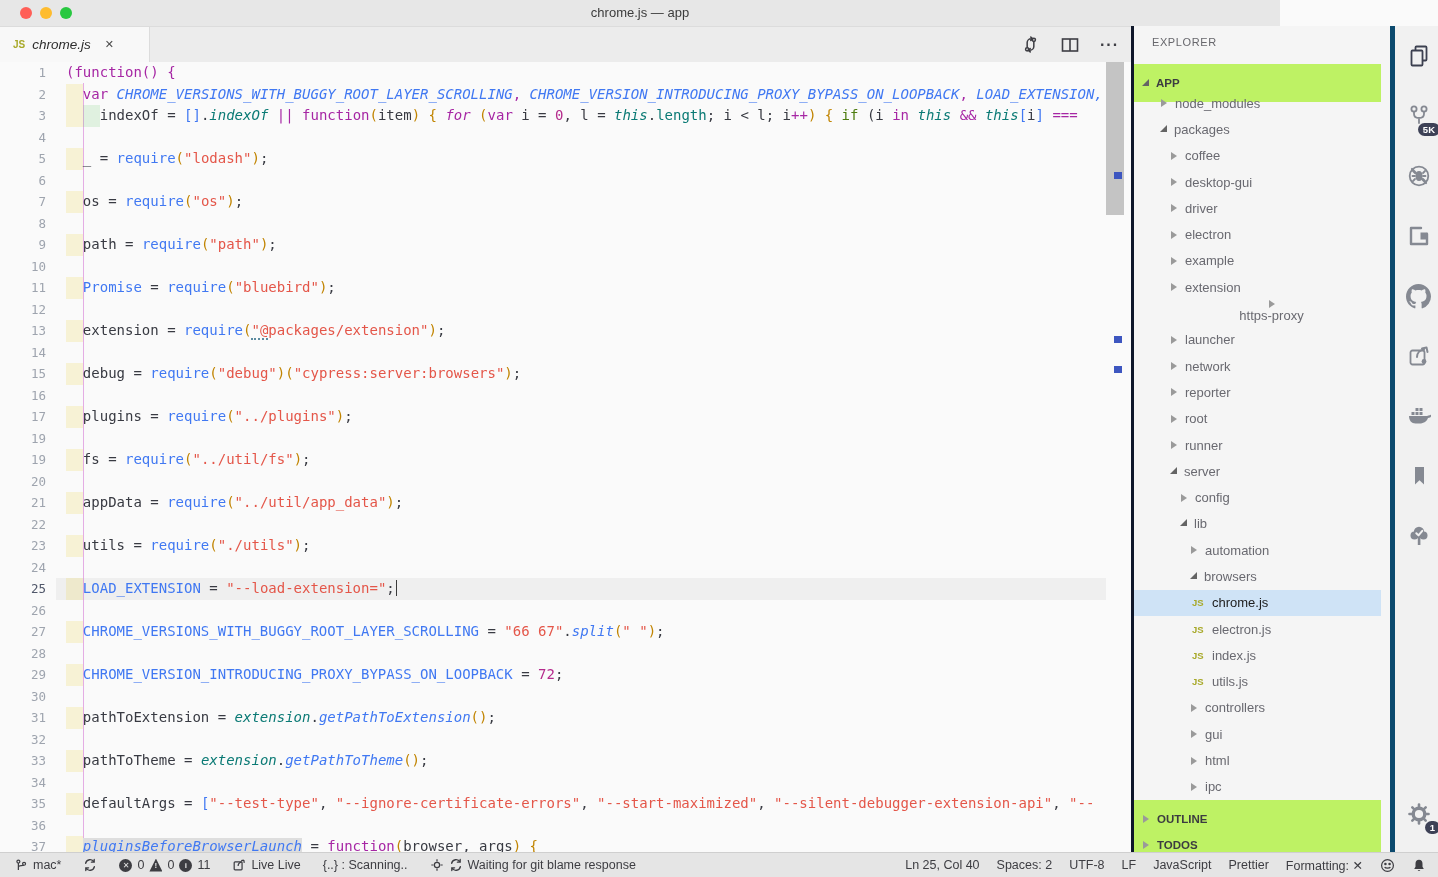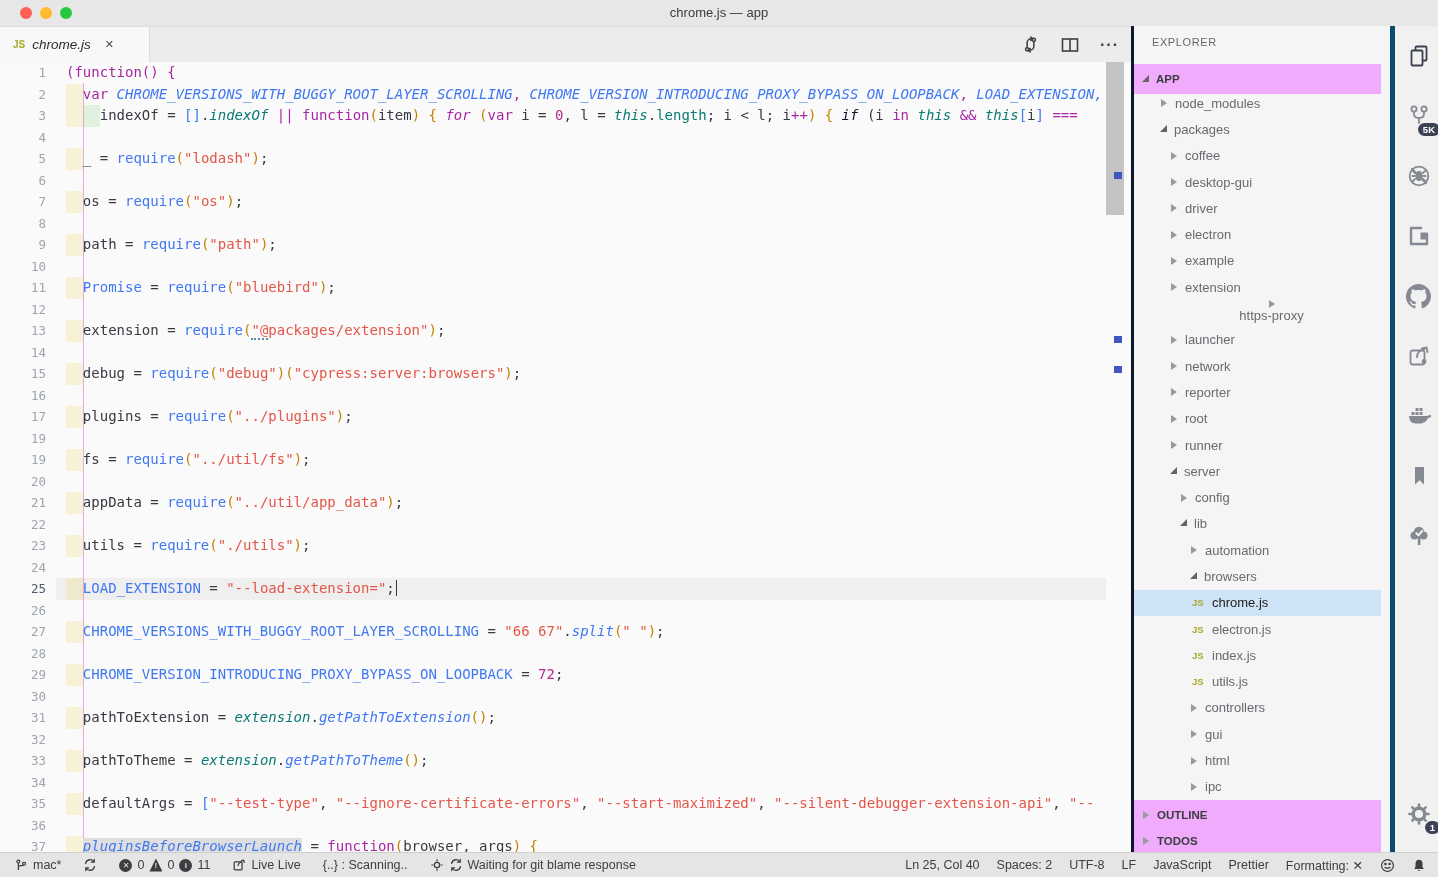--- a/index.html
+++ b/index.html
@@ -1,19 +1,19 @@
 <!DOCTYPE html>
 <html><head>
 <meta charset="utf-8">
 <style>
   html,body{margin:0;padding:0;background:#ddd;}
   #stage{position:relative;width:1438px;height:877px;overflow:hidden;background:#fafafa;
          font-family:"Liberation Sans","DejaVu Sans",sans-serif;-webkit-font-smoothing:antialiased;}
   
-  #titlebar{position:absolute;left:0;top:0;width:1438px;height:26px;background:#e7e7e7;border-bottom:1px solid #dcdcdc;}
+  #titlebar{position:absolute;left:0;top:0;width:1280px;height:26px;background:#e7e7e7;border-bottom:1px solid #dcdcdc;}
   .traffic{position:absolute;top:7px;width:12px;height:12px;border-radius:50%;}
   #window-title{position:absolute;left:0;right:0;top:0;height:26px;line-height:26px;text-align:center;
                 font-size:13px;color:#3b3b3b;}
   
   #tabbar{position:absolute;left:0;top:27px;width:1131px;height:35px;background:#ececec;border-bottom:1px solid #e2e2e2;}
   .tab{position:absolute;left:0;top:0;width:150px;height:35px;background:#f8f8f8;border-right:1px solid #dcdcdc;
        display:flex;align-items:center;padding-left:13px;box-sizing:border-box;cursor:default;}
   .js-badge{font-weight:bold;font-size:10px;color:#a8a929;margin-right:7px;}
   .tab-label{font-style:italic;font-size:13.5px;color:#2d2d2d;}
   .tab-close{margin-left:14px;font-size:11px;color:#4a4a4a;}
@@ -31,30 +31,30 @@
   .cl{height:21.5px;line-height:21.5px;white-space:pre;}
   .band{display:inline-block;width:16.86px;height:21.5px;vertical-align:top;}
   .band-y{background:rgba(235,215,80,0.22);}
   .band-g{background:rgba(120,205,120,0.20);}
   #guide{position:absolute;left:83px;top:21px;width:1px;height:769px;background:rgba(209,110,209,0.55);}
   .tk-d{color:#383a42}.tk-di{color:#383a42;}
   .tk-k{color:#a626a4}.tk-ki{color:#a626a4;font-style:italic}
   .tk-b{color:#4078f2}.tk-bi{color:#4078f2;font-style:italic}
   .tk-t{color:#0b7a75}.tk-ti{color:#0b7a75;font-style:italic}
   .tk-s{color:#e45649}.tk-su{color:#e45649;border-bottom:2px dotted #5b8ba0}
-  .tk-g{color:#c18401}.tk-gi{color:#0f172a;font-style:italic}
+  .tk-g{color:#c18401}.tk-gi{color:#4d7c0f;}
   .tk-n{color:#b52a8c}
   .tk-w{color:#4078f2;font-style:italic;background:#dedede}
   .cursor{display:inline-block;width:1.5px;height:16px;background:#3a3a3a;vertical-align:-3px;margin-left:1px;}
   #scroll-thumb{position:absolute;left:1106px;top:0;width:18px;height:153px;background:rgba(130,130,130,0.45);}
   .ruler-mark{position:absolute;left:1114px;width:8px;height:7px;background:#3d56c0;}
   
   #sidebar{position:absolute;left:1131px;top:26px;width:259px;height:826px;background:#f5f5f5;border-left:3px solid #0f172a;box-sizing:border-box;}
   #sidebar-title{position:absolute;left:18px;top:10px;font-size:11px;color:#67676c;letter-spacing:0.6px;}
-  .sec-header{position:absolute;left:0;width:247px;height:30px;background:#f0abfc;display:flex;align-items:center;cursor:default;}
+  .sec-header{position:absolute;left:0;width:247px;height:38px;background:#bef264;display:flex;align-items:center;cursor:default;}
   .sec-label{font-size:11.5px;font-weight:bold;color:#3c3c41;}
   .arrow{display:inline-block;width:0;height:0;}
   .arrow.exp{border-left:7px solid transparent;border-bottom:7px solid #646464;margin:0 7px 2px 8px;}
   .arrow.col{border-top:4.5px solid transparent;border-bottom:4.5px solid transparent;border-left:6px solid #9a9a9a;margin:0 8px 0 9px;}
   #tree{position:absolute;left:0;top:64px;width:259px;}
   .titem{height:26.3px;display:flex;align-items:center;font-size:13px;color:#696970;cursor:default;width:247px;box-sizing:border-box;}
   .titem.sel{background:#cfe3f6;color:#202020;}
   .titem .js{font-weight:bold;font-size:9.5px;color:#a8a929;width:17px;margin-right:3px;}
   
   #activitybar{position:absolute;left:1390px;top:26px;width:48px;height:826px;background:#f1f1f1;border-left:5px solid #0c4a6e;box-sizing:border-box;}

